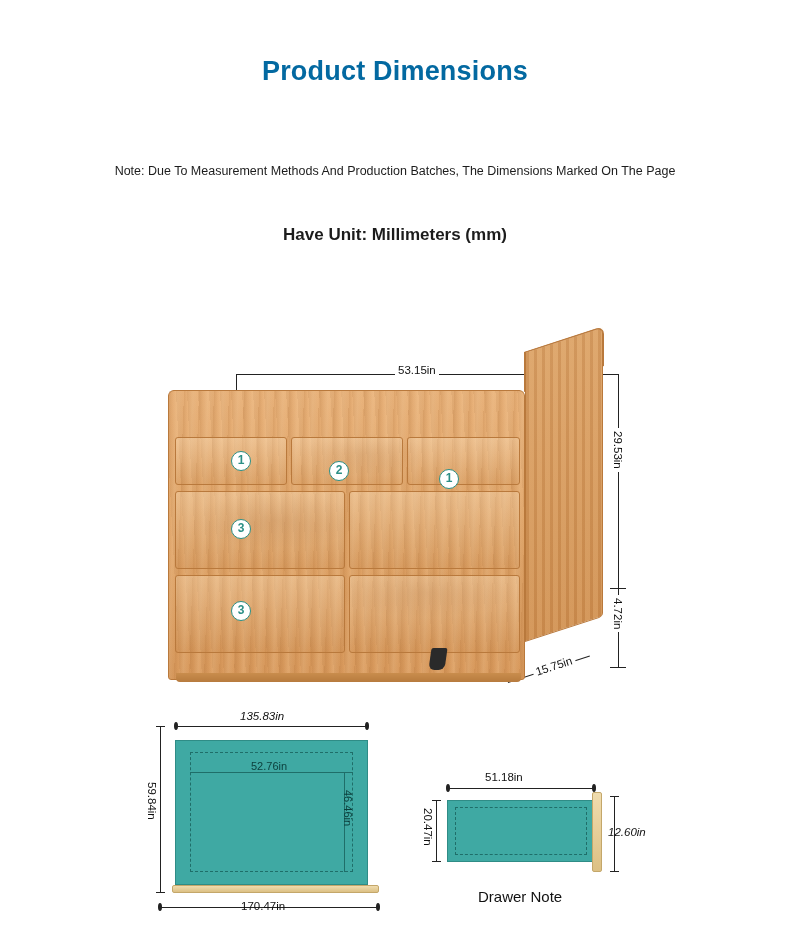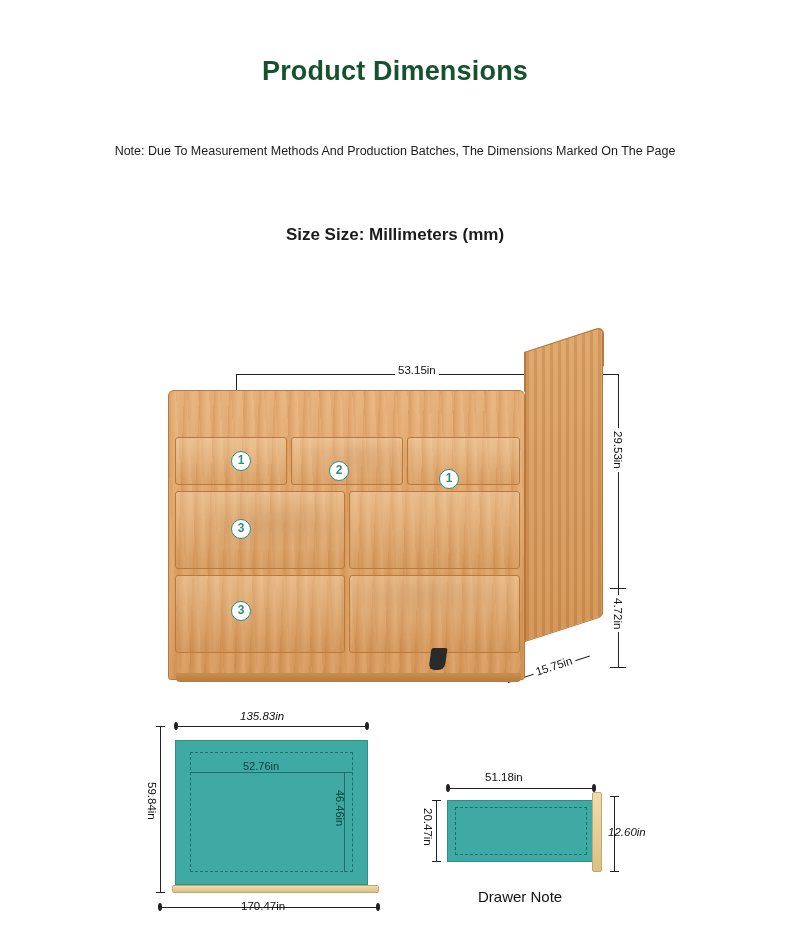--- a/index.html
+++ b/index.html
@@ -19,29 +19,29 @@
   }
 
   
   .title {
     position: absolute;
     top: 56px; left: 0; right: 0;
     text-align: center;
     font-size: 27px;
     font-weight: bold;
     letter-spacing: 0.2px;
-    color: #14532d;
+    color: #0369a1;
   }
   .note-line {
     position: absolute;
     left: 0; right: 0;
     text-align: center;
     color: #1c1c1c;
   }
-  .note1 { top: 144px; font-size: 12.5px; }
+  .note1 { top: 164px; font-size: 12.5px; }
   .note2 { top: 193px; font-size: 14px; }
   .unit  { top: 225px; font-size: 17px; font-weight: bold; }
 
   
   .main-figure {
     position: absolute;
     left: 0; top: 330px;
     width: 790px;
     height: 390px;
   }
@@ -215,34 +215,35 @@
     position: absolute;
     font-size: 15px;
     color: #111;
     font-weight: normal;
   }
   .teal-dim { position: absolute; background: #1f6e69; }
   .teal-dim-label {
     position: absolute;
     font-size: 11px; color: #0d4f4b;
     white-space: nowrap;
+    margin-left: 8px;
   }
   .teal-dim-label.vert {
     writing-mode: vertical-rl;
     text-orientation: mixed;
   }
 </style>
 </head>
 <body>
 
 <div id="page">
 
   <div class="title">Product Dimensions</div>
   <div class="note-line note1">Note: Due To Measurement Methods And Production Batches, The Dimensions Marked On The Page</div>
-  <div class="note-line unit">Size Size: Millimeters (mm)</div>
+  <div class="note-line unit">Have Unit: Millimeters (mm)</div>
 
   <div class="main-figure">
 
     <div class="dim-line dim-h" style="left:236px; top:44px; width:383px;"></div>
     <div class="dim-line dim-v" style="left:236px; top:44px; height:16px;"></div>
     <div class="dim-line dim-v" style="left:618px; top:44px; height:18px;"></div>
     <div class="dim-label" style="left:395px; top:34px;">53.15in</div>
 
     <div class="dim-line dim-v" style="left:618px; top:62px; height:196px;"></div>
     <div class="dim-label vert" style="left:612px; top:98px;">29.53in</div>

